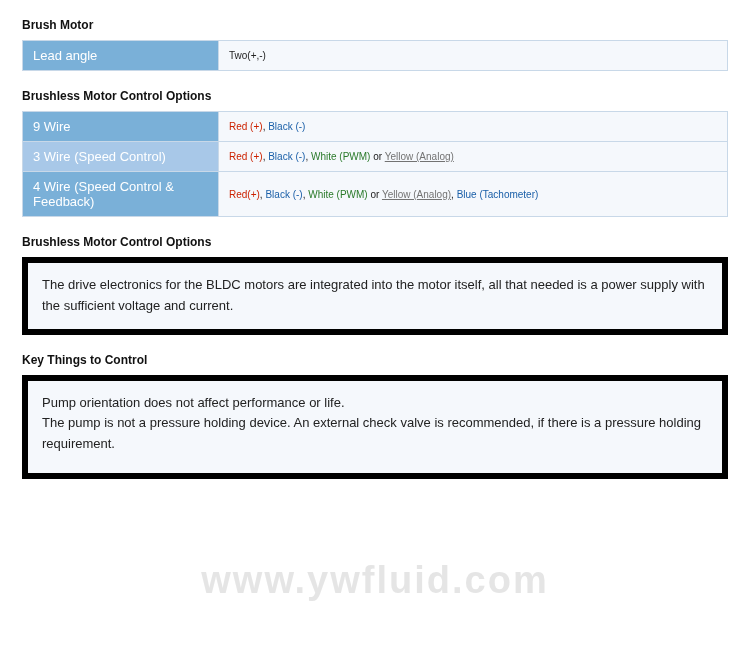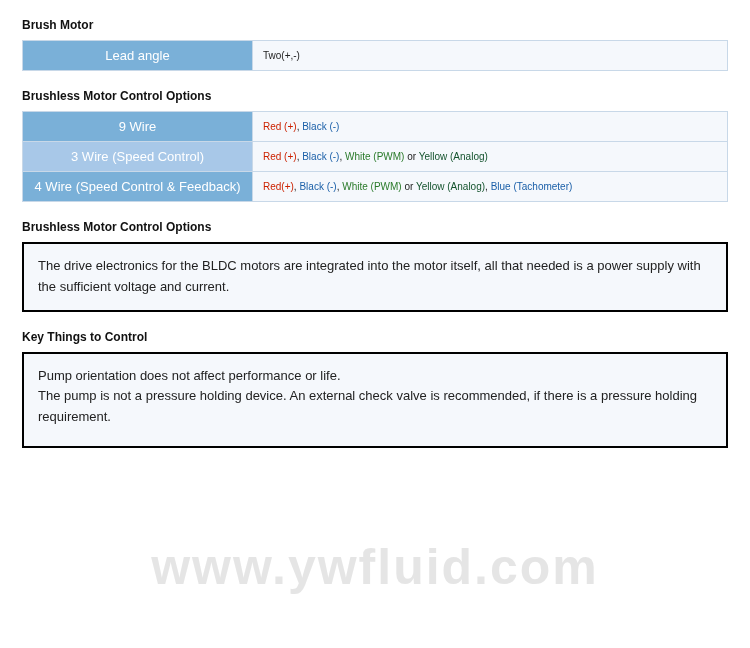--- a/index.html
+++ b/index.html
@@ -32,58 +32,58 @@
 
     table tr td {
       padding: 7px 10px;
       border: 1px solid #c8d8e8;
       vertical-align: middle;
     }
 
     table tr td:first-child {
       background-color: #7ab0d8;
       color: #fff;
-      text-align: center;
-      width: 230px;
+      text-align: left;
+      width: 196px;
       font-size: 13px;
     }
 
     table tr:nth-child(odd) td:first-child {
       background-color: #7ab0d8;
     }
     table tr:nth-child(even) td:first-child {
       background-color: #a8c8e8;
     }
 
     table tr td:last-child {
       background-color: #f5f8fc;
       color: #222;
       font-size: 10px;
     }
 
     .description-box {
-      border: 2px solid #000000;
+      border: 6px solid #000000;
       background: #f5f8fc;
       padding: 12px 14px;
       font-size: 13px;
       color: #222;
       line-height: 1.6;
     }
 
     .text-red { color: #cc2200; }
     .text-blue { color: #1a5fa8; }
-    .text-orange { color: #14532d; }
+    .text-orange { color: #737373; text-decoration: underline; }
     .text-green { color: #2a7a2a; }
 
     .watermark {
       position: absolute;
-      bottom: 52px;
+      bottom: 46px;
       left: 50%;
       transform: translateX(-50%);
-      font-size: 50px;
+      font-size: 38px;
       color: rgba(180,180,180,0.35);
       font-weight: bold;
       white-space: nowrap;
       pointer-events: none;
       user-select: none;
       letter-spacing: 2px;
     }
   </style>
 </head>
 <body>

